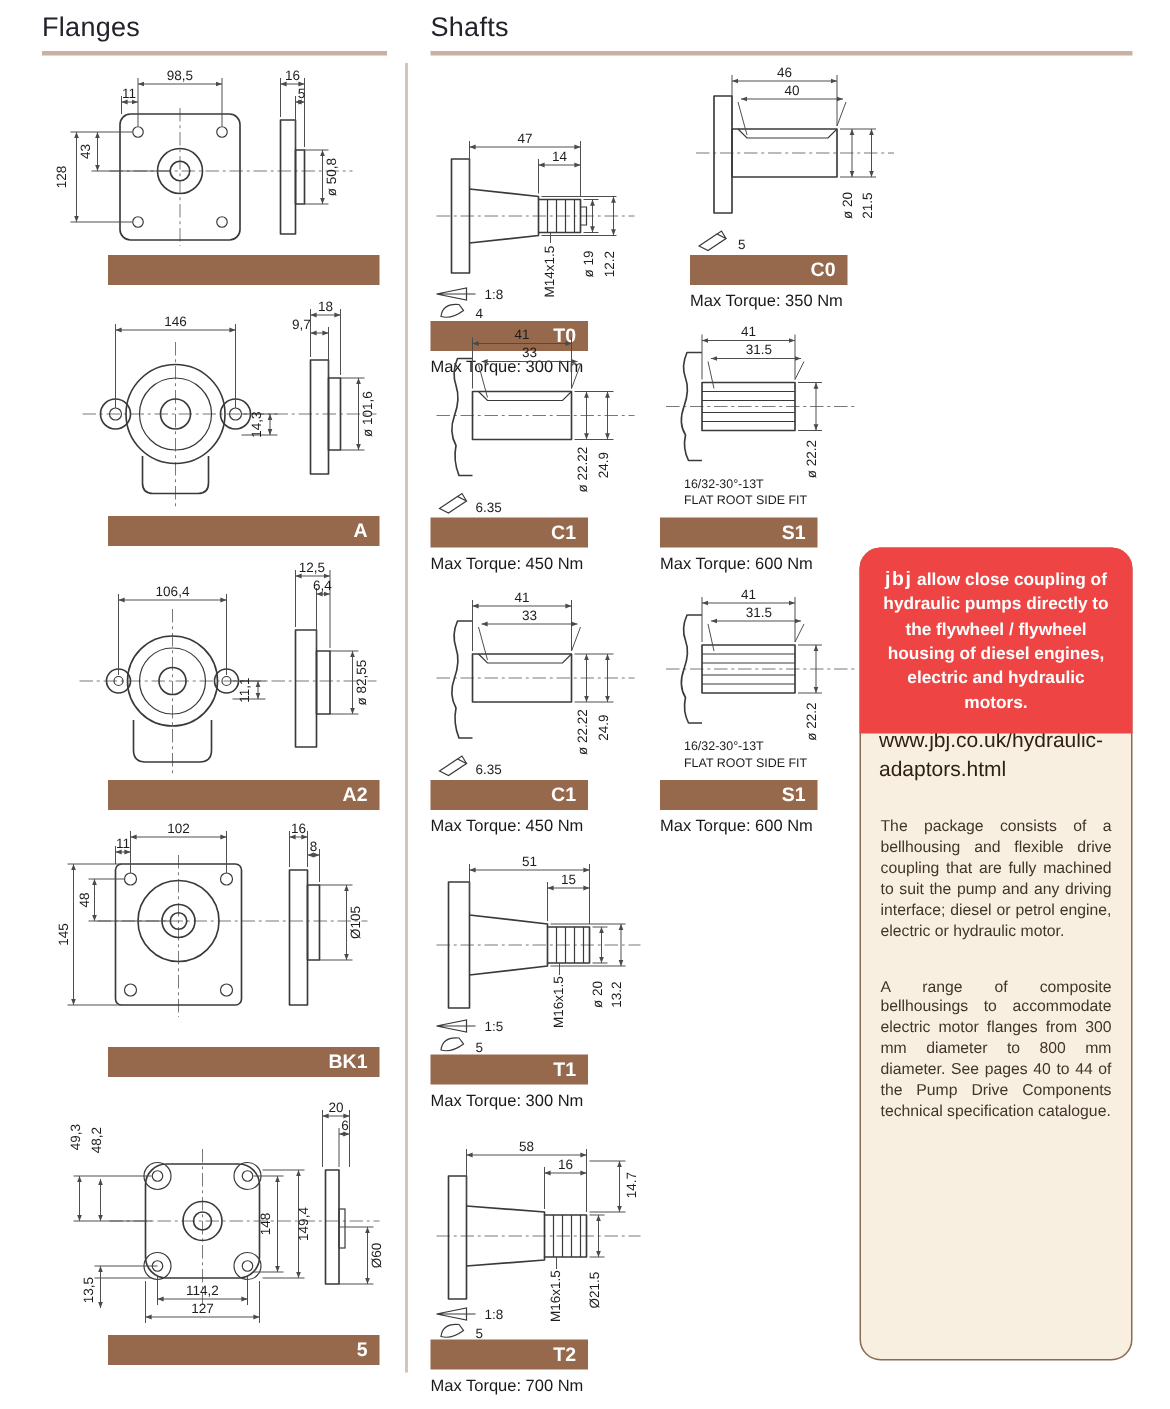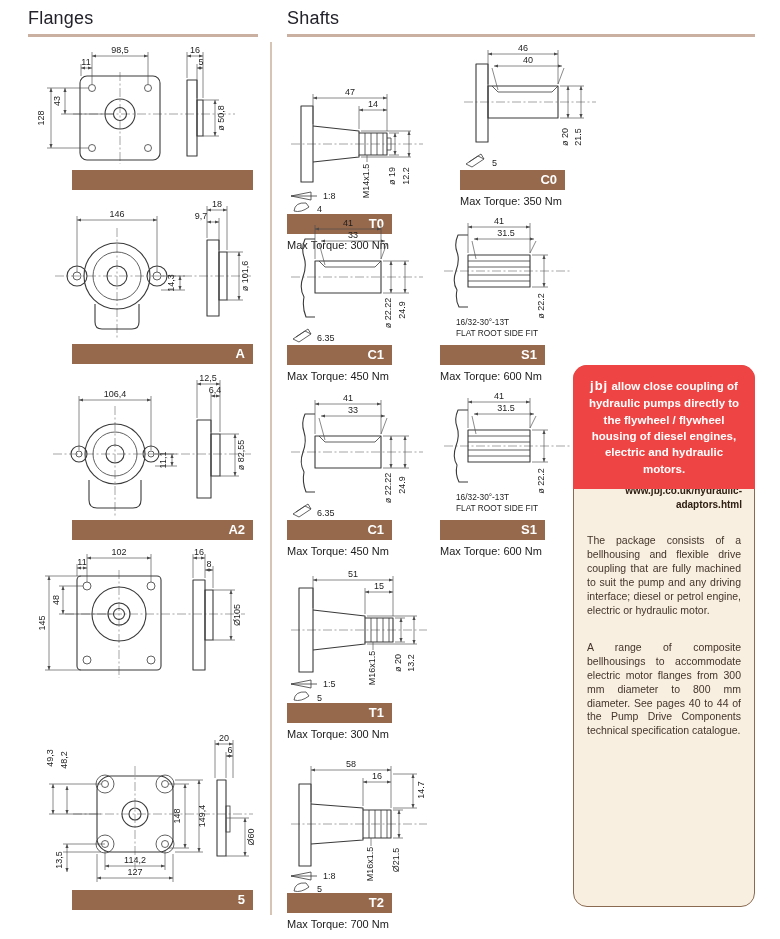--- a/index.html
+++ b/index.html
@@ -21,21 +21,21 @@
   .cl{fill:none;stroke:#6a6a6a;stroke-width:0.6;stroke-dasharray:9 2.5 2 2.5;}
   text.t{font-family:"Liberation Sans",sans-serif;font-size:9px;fill:#1d1d1d;}
   text.tn{font-size:8.3px;}
   
   .sidebar{position:absolute;left:573px;top:365px;width:182px;height:542px;
            background:#f9efe1;border:1.5px solid #8a6a50;border-radius:14px;box-sizing:border-box;}
   .sidebar-panel{position:absolute;top:-1px;left:-1px;right:-1px;background:#ef4444;
            border-radius:14px 14px 0 0;color:#fff;font-weight:bold;font-size:11.5px;
            line-height:1.42;text-align:center;padding:12px 10px;box-sizing:border-box;min-height:104px;}
   .jbj-logo{font-weight:800;font-size:13px;letter-spacing:1px;}
-  .sidebar-link{margin:118px 12px 0 12px;font-weight:bold;font-size:10px;color:#2e2013;text-align:right;line-height:1.35;}
+  .sidebar-link{margin:118px 12px 0 12px;font-weight:normal;font-size:14px;color:#2e2013;text-align:left;line-height:1.35;}
   .sidebar p{font-size:10.5px;line-height:1.33;color:#42342a;text-align:justify;margin:23px 13px;}
 </style>
 </head>
 <body>
 
 <svg width="0" height="0" style="position:absolute">
   <defs>
     <marker id="ar" viewBox="0 0 10 10" refX="9" refY="5" markerWidth="7" markerHeight="7" orient="auto-start-reverse">
       <path d="M0,1.5 L9,5 L0,8.5 Z" fill="#4a4a4a"></path>
     </marker>
@@ -183,20 +183,21 @@
         <line class="d" x1="206" y1="42" x2="206" y2="92" marker-start="url(#ar)" marker-end="url(#ar)"></line>
       </g>
       <text class="t" x="94" y="7" text-anchor="middle">102</text>
       <text class="t" x="57" y="17" text-anchor="middle">11</text>
       <text class="t" x="34" y="52" transform="rotate(-90 34 52)" text-anchor="middle">48</text>
       <text class="t" x="20" y="75" transform="rotate(-90 20 75)" text-anchor="middle">145</text>
       <text class="t" x="174" y="7" text-anchor="middle">16</text>
       <text class="t" x="184" y="19" text-anchor="middle">8</text>
       <text class="t" x="215" y="67" transform="rotate(-90 215 67)" text-anchor="middle">Ø105</text>
     </svg>
+    <div class="labelbar flange-bar"><span>BK1</span></div>
   </div>
 
   <div class="figure" style="left:25px;top:732px;width:235px;">
     <svg class="draw" width="230" height="158" viewBox="0 0 230 158">
       <g>
         <line class="cl" x1="48" y1="82" x2="228" y2="82"></line>
         <line class="cl" x1="110" y1="34" x2="110" y2="138"></line>
         <rect class="s" x="72" y="44" width="76" height="76" rx="14"></rect>
         <circle class="s2" cx="80" cy="52" r="9"></circle>
           <circle class="s2" cx="140" cy="52" r="9"></circle>

